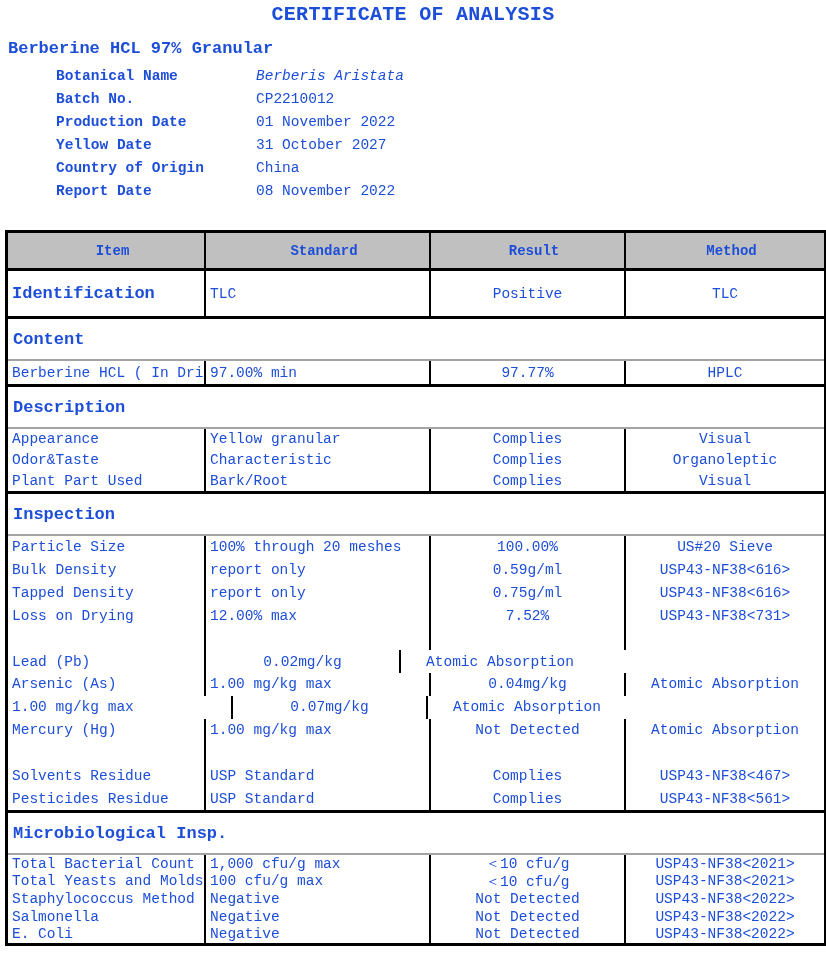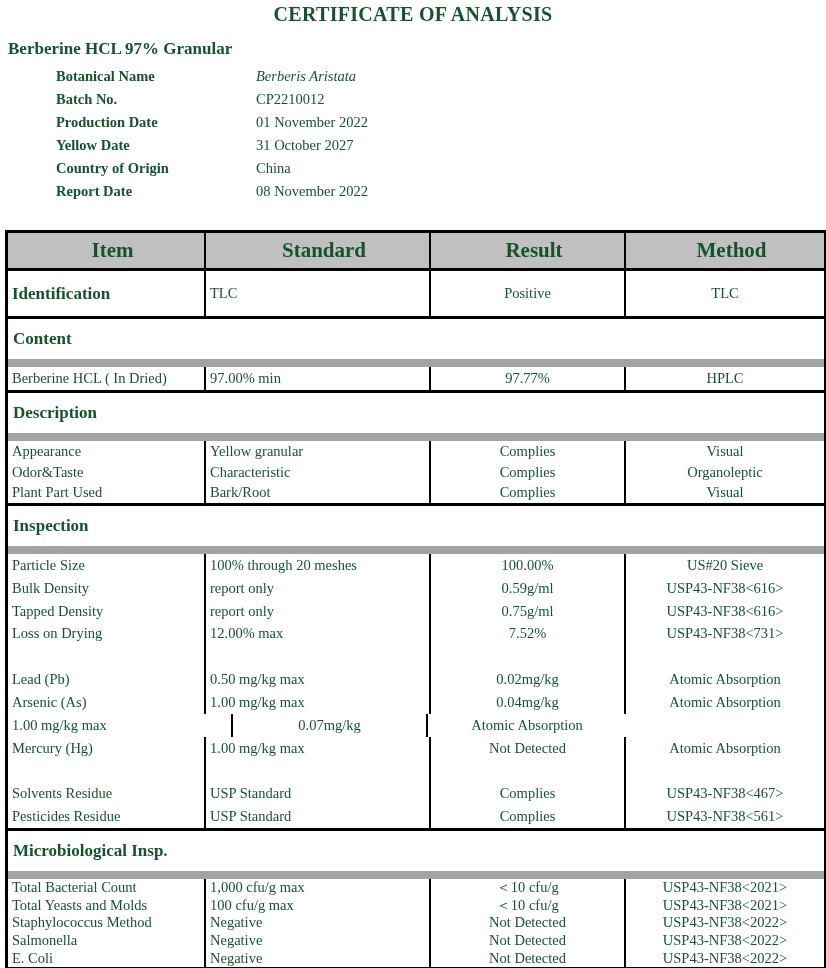--- a/index.html
+++ b/index.html
@@ -1,22 +1,22 @@
 <!DOCTYPE html>
 <html><head>
 <meta charset="utf-8">
 <style>
   html, body { margin: 0; padding: 0; background: #ffffff; }
   .page {
     position: relative;
     width: 826px;
     height: 968px;
     background: #ffffff;
-    color: #14532d;
-    font-family: Liberation Serif, serif;
+    color: #1d4ed8;
+    font-family: Liberation Mono, monospace;
     overflow: hidden;
   }
   .doc-title {
     text-align: center;
     font-weight: bold;
     font-size: 20px;
     letter-spacing: 0.3px;
     padding-top: 3px;
   }
   .product {
@@ -44,41 +44,41 @@
     box-sizing: content-box;
   }
   .thead {
     display: flex;
     background: #c0c0c0;
     border-bottom: 3px solid #000;
     height: 35px;
   }
   .th {
     font-weight: bold;
-    font-size: 21px;
+    font-size: 14px;
     display: flex;
     align-items: center;
     justify-content: center;
     box-sizing: border-box;
     padding-left: 13px;
   }
   .col0 { width: 198px; }
   .col1 { width: 225px; }
   .col2 { width: 195px; }
   .col3 { width: 198px; }
   .vline { border-right: 2px solid #000; }
 
   .section {
     font-weight: bold;
     font-size: 17px;
     display: flex;
     align-items: center;
     height: 40px;
     padding-left: 5px;
-    border-bottom: 8px solid #a3a3a3;
+    border-bottom: 2px solid #a3a3a3;
   }
   .block {
     display: flex;
     flex-direction: column;
     border-bottom: 3px solid #000;
   }
   .block:last-child { border-bottom: none; }
   .block-identification { height: 45px; }
   .block-content { height: 23px; }
   .block-description { height: 62px; }
@@ -203,21 +203,20 @@
             <div class="cell c3 col3">USP43-NF38&lt;731&gt;</div>
           </div>
           <div class="row">
             <div class="cell c0 col0 vline"></div>
             <div class="cell c1 col1 vline"></div>
             <div class="cell c2 col2 vline"></div>
             <div class="cell c3 col3"></div>
           </div>
           <div class="row">
             <div class="cell c0 col0 vline">Lead (Pb)</div>
-            <div class="cell c1 col1 vline">0.50 mg/kg max</div>
             <div class="cell c2 col2 vline">0.02mg/kg</div>
             <div class="cell c3 col3">Atomic Absorption</div>
           </div>
           <div class="row">
             <div class="cell c0 col0 vline">Arsenic (As)</div>
             <div class="cell c1 col1 vline">1.00 mg/kg max</div>
             <div class="cell c2 col2 vline">0.04mg/kg</div>
             <div class="cell c3 col3">Atomic Absorption</div>
           </div>
           <div class="row">

